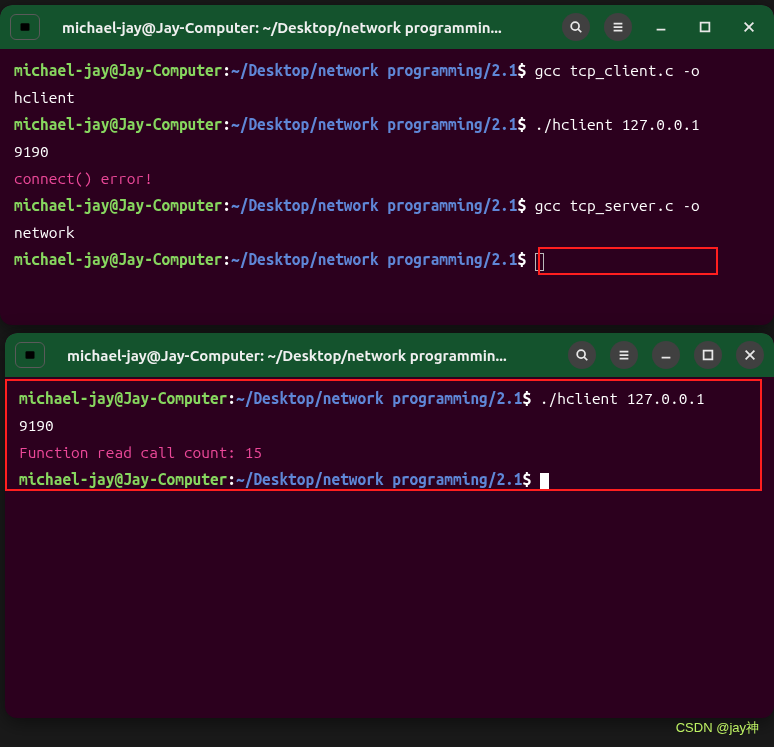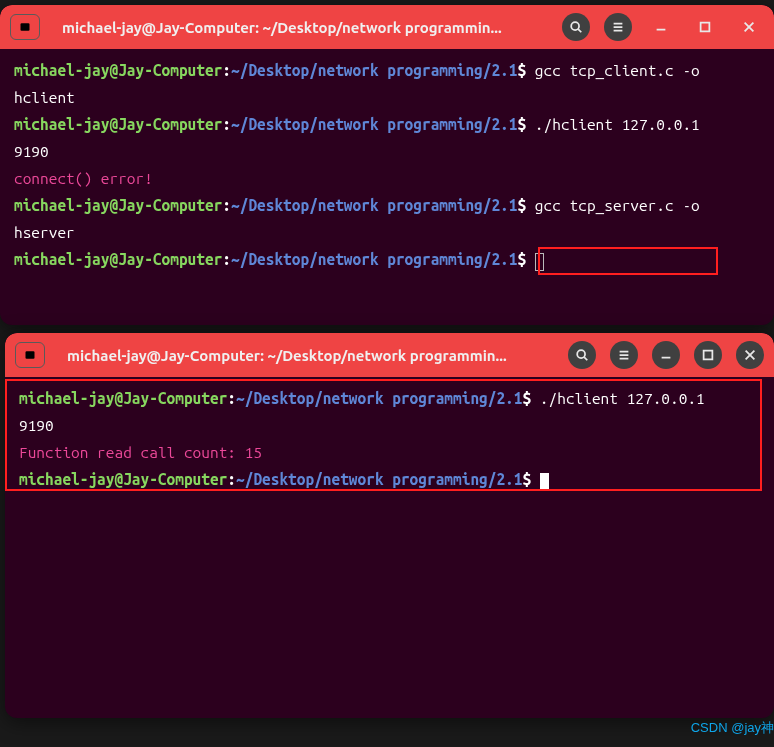--- a/index.html
+++ b/index.html
@@ -25,21 +25,21 @@
       height: 320px;
     }
     .window2 {
       position: absolute;
       top: 333px;
       left: 5px;
       width: 769px;
       height: 385px;
     }
     .titlebar {
-      background: #ef4444;
+      background: #14532d;
       height: 44px;
       display: flex;
       align-items: center;
       padding: 0 10px;
       gap: 8px;
       border-radius: 12px 12px 0 0;
     }
     .titlebar-btn {
       width: 30px;
       height: 30px;
@@ -123,22 +123,22 @@
     }
     .redbox1 {
       position: absolute;
       border: 2.5px solid #ff1f1f;
       pointer-events: none;
     }
     .line { white-space: nowrap; }
     .watermark {
       position: absolute;
       bottom: 10px;
-      right: 0;
-      color: #0ea5e9;
+      right: 15px;
+      color: #bef264;
       font-size: 13px;
       font-family: sans-serif;
     }
   </style>
 </head>
 <body>
 
 <div class="window window1">
   <div class="titlebar">
     <div class="new-tab-btn">
@@ -191,21 +191,21 @@
     <div class="line">
       <span class="prompt-user">michael-jay@Jay-Computer</span><span class="prompt-colon">:</span><span class="prompt-path">~/Desktop/network programming/2.1</span><span class="prompt-dollar">$</span> <span class="cmd-text">./hclient 127.0.0.1</span>
     </div>
     <div class="line"><span class="cmd-text"> 9190</span></div>
 
     <div class="line"><span class="output-text">connect() error!</span></div>
 
     <div class="line">
       <span class="prompt-user">michael-jay@Jay-Computer</span><span class="prompt-colon">:</span><span class="prompt-path">~/Desktop/network programming/2.1</span><span class="prompt-dollar">$</span> <span class="cmd-text">gcc tcp_server.c -o </span>
     </div>
-    <div class="line"><span class="cmd-text">hserver</span></div>
+    <div class="line"><span class="cmd-text">network</span></div>
 
 
     <div class="line">
       <span class="prompt-user">michael-jay@Jay-Computer</span><span class="prompt-colon">:</span><span class="prompt-path">~/Desktop/network programming/2.1</span><span class="prompt-dollar">$</span> <span class="cursor-box"></span>
     </div>
 
     <div class="redbox1" style="left:538px; top:198px; width:180px; height:28px;"></div>
   </div>
 </div>
 

